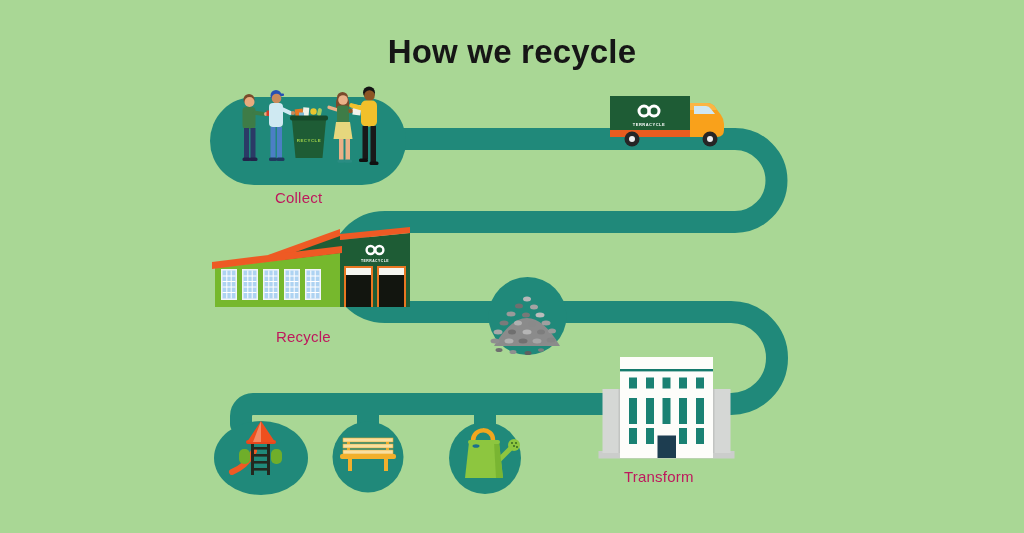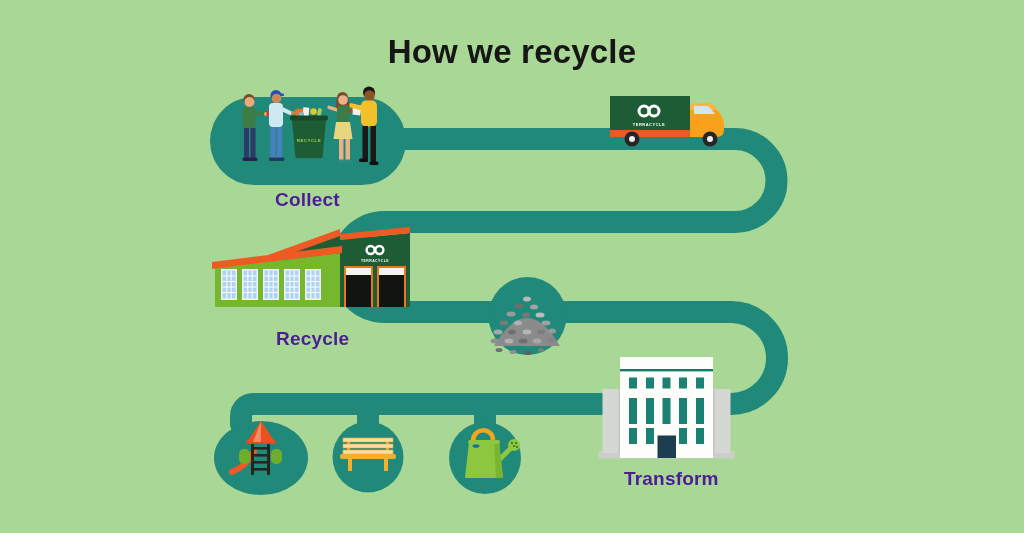--- a/index.html
+++ b/index.html
@@ -1,21 +1,21 @@
 <!DOCTYPE html>
 <html><head>
 <meta charset="utf-8">
 <style>
   html,body{margin:0;padding:0;background:#a9d795;}
   .canvas{position:relative;width:1024px;height:533px;background:#a9d795;overflow:hidden;
           font-family:"Liberation Sans",sans-serif;}
   .canvas svg{position:absolute;left:0;top:0;}
   .title{position:absolute;left:0;top:33px;width:1024px;text-align:center;
          font-size:33px;font-weight:800;color:#161616;letter-spacing:.2px;}
-  .stage-label{position:absolute;font-size:19px;font-weight:700;color:#4c1d95;letter-spacing:.2px;}
+  .stage-label{position:absolute;font-size:15px;font-weight:400;color:#be185d;letter-spacing:.2px;}
   .lbl-collect{left:275px;top:189px;}
   .lbl-recycle{left:276px;top:328px;}
   .lbl-transform{left:624px;top:468px;text-align:center;}
   .logo-text{font-weight:bold;letter-spacing:.5px;}
 </style>
 </head>
 <body>
 
 <div class="canvas">
 

